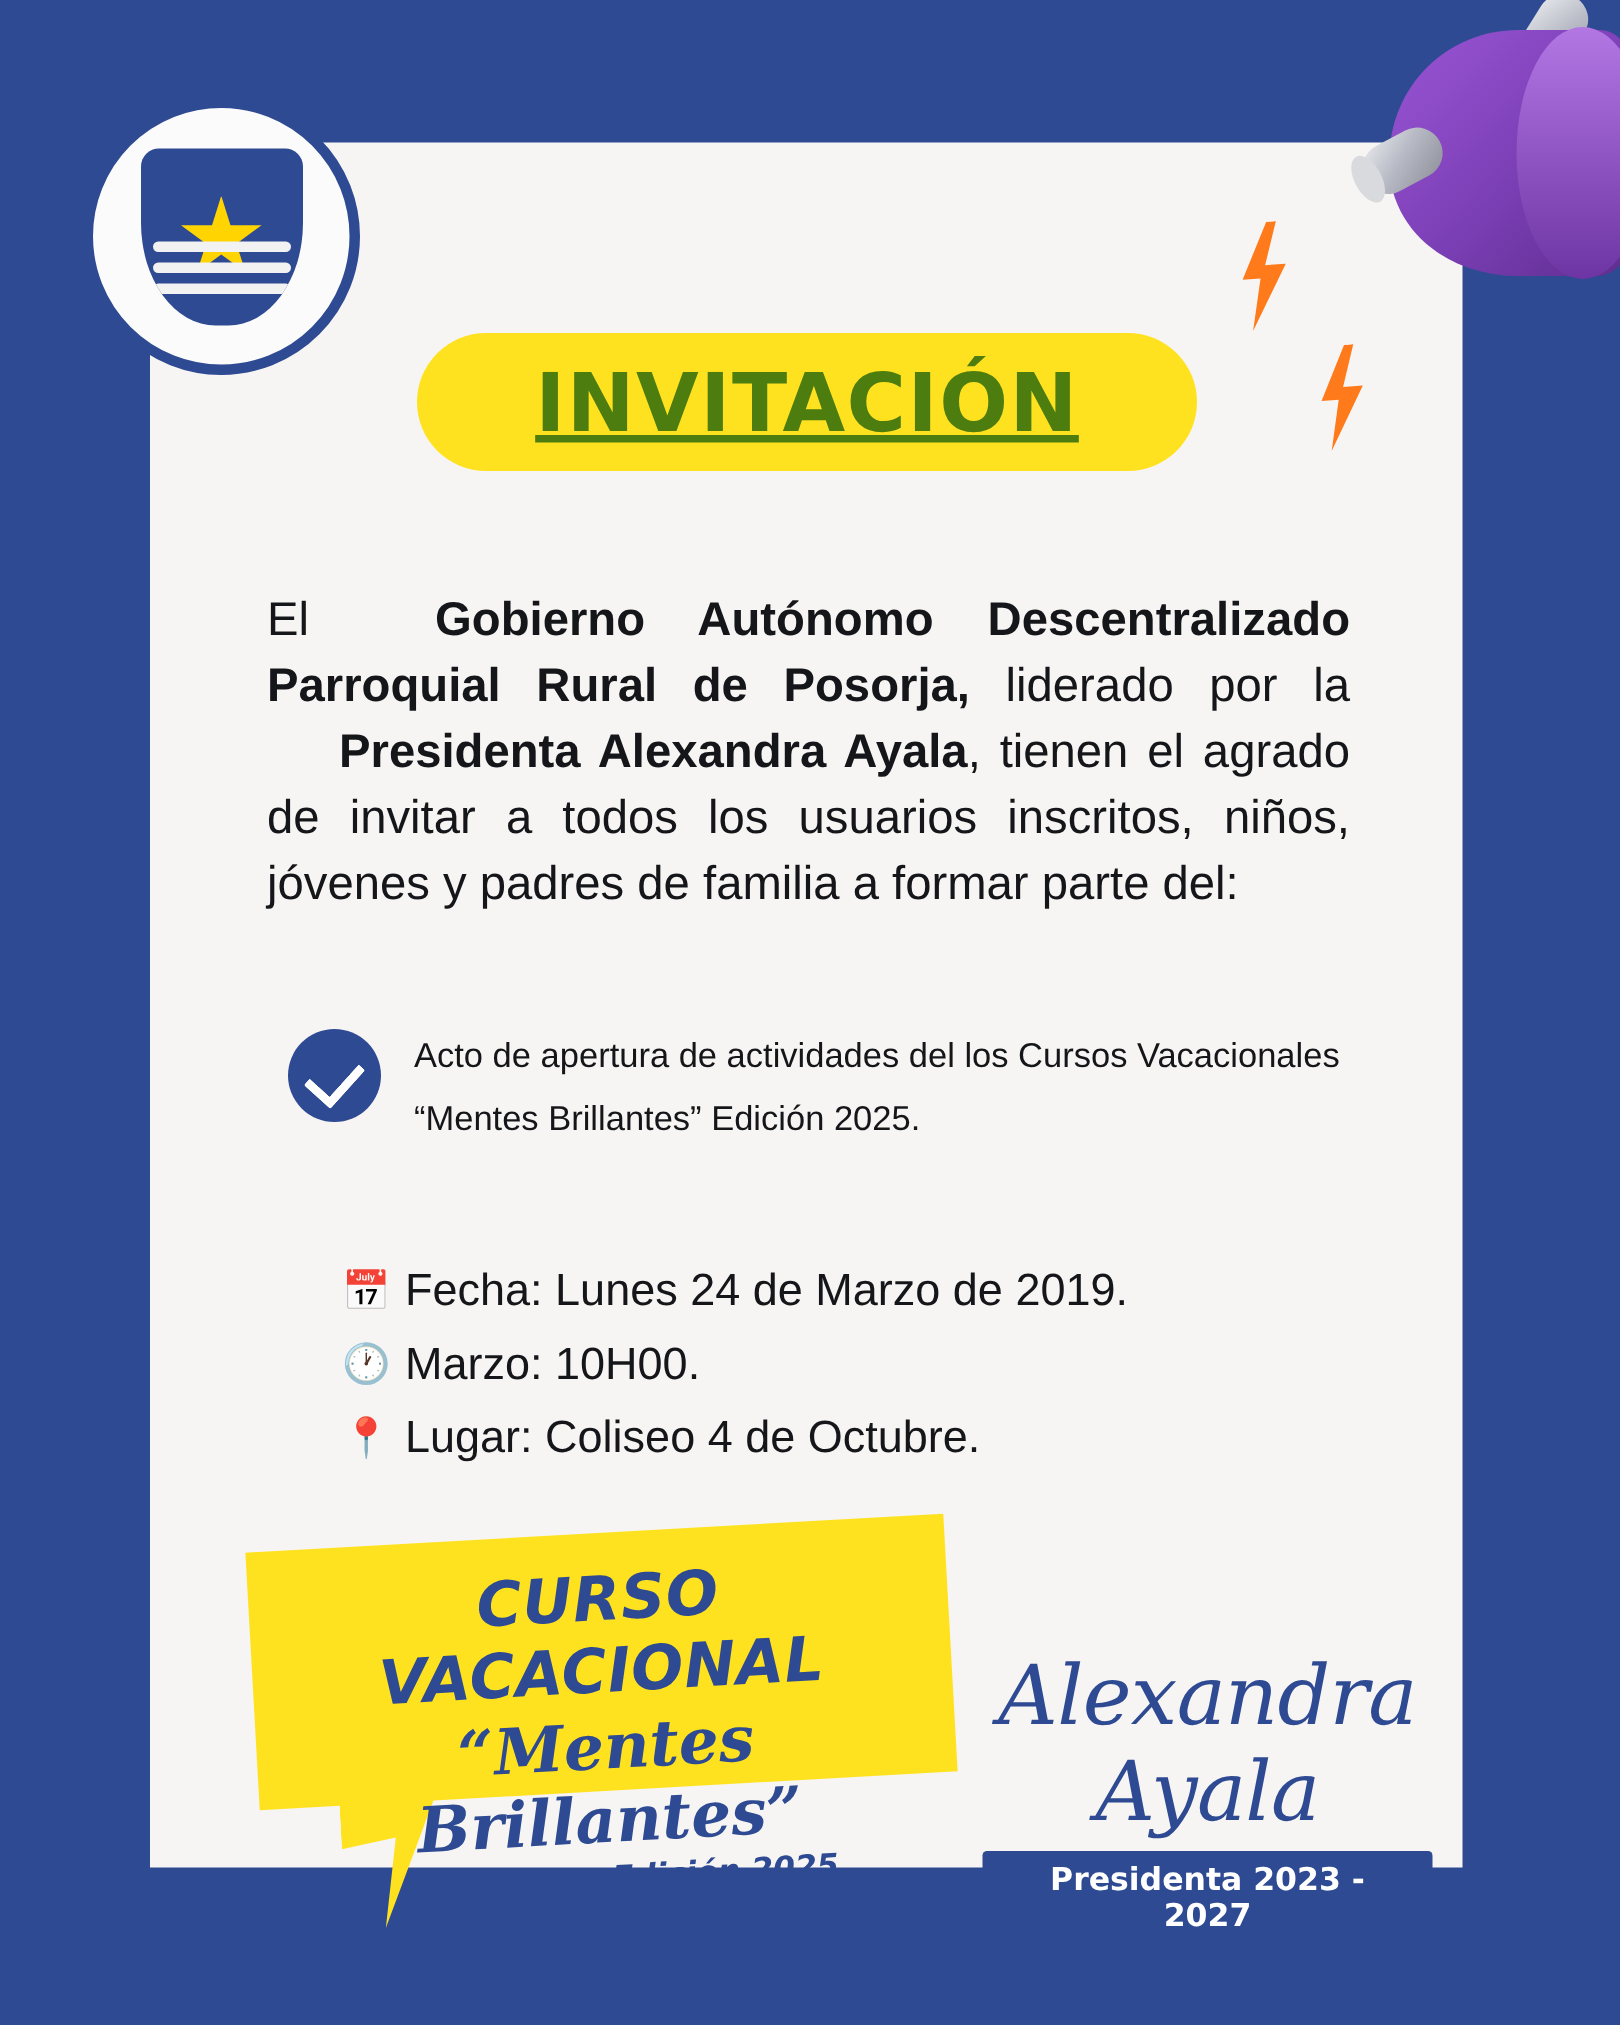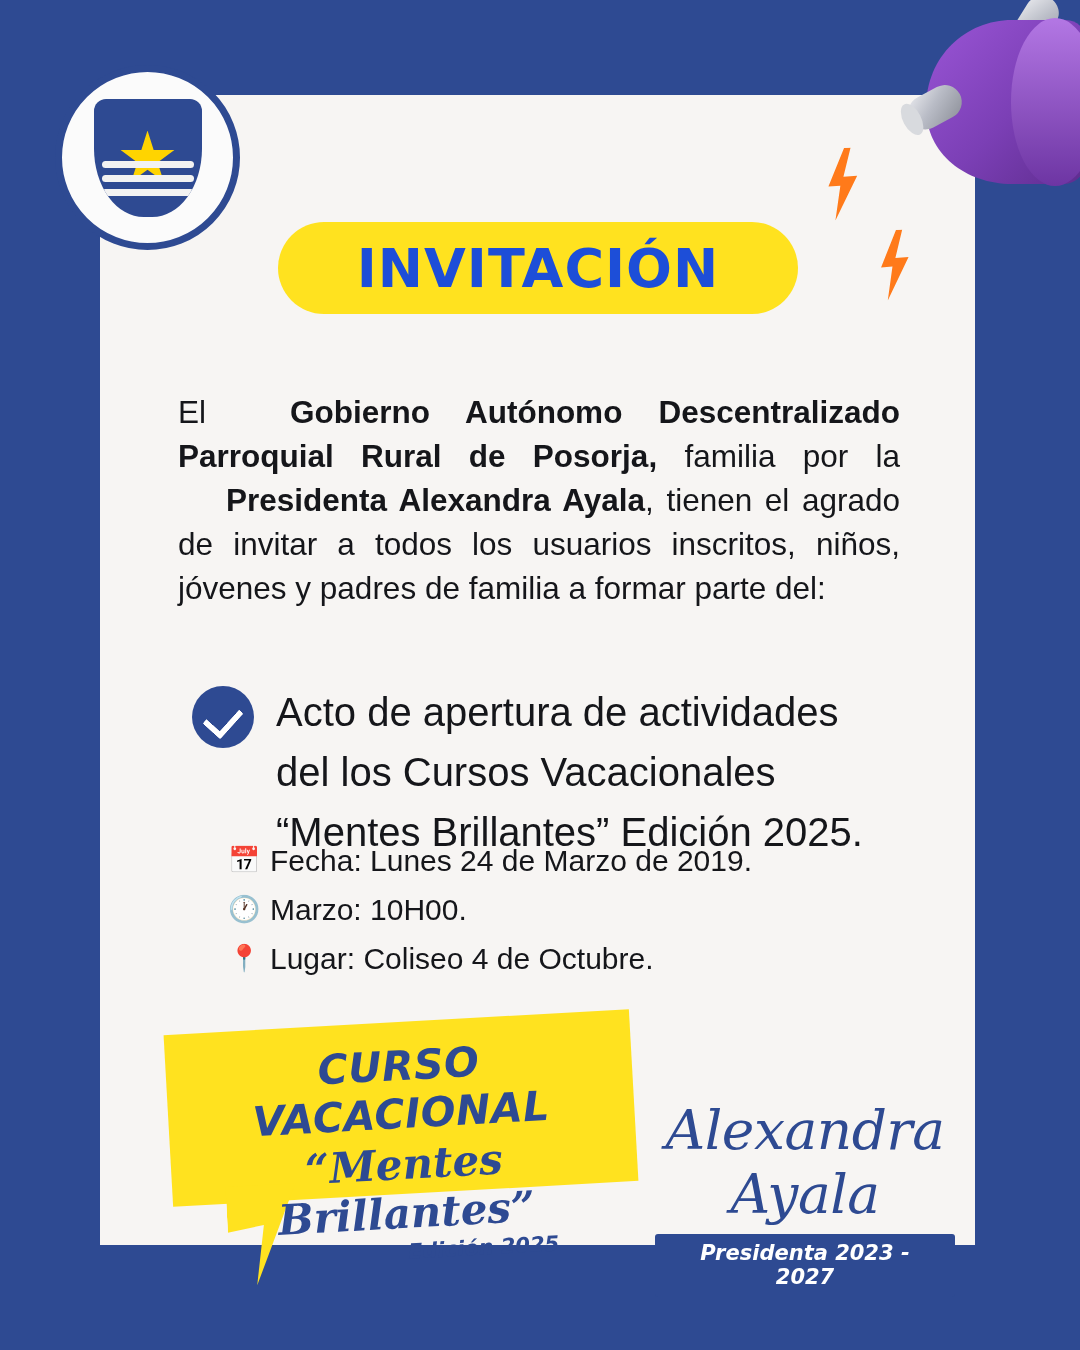--- a/index.html
+++ b/index.html
@@ -117,22 +117,23 @@
     border-radius: 46px;
     display: flex;
     align-items: center;
     justify-content: center;
     z-index: 5;
   }
   #title-text {
     font-size: 54px;
     font-weight: bold;
     letter-spacing: 1px;
-    color: #1d4ed8;
+    color: #4d7c0f;
     font-family: "DejaVu Sans", sans-serif;
+    text-decoration: underline;
   }
 
   
   #intro {
     position: absolute;
     left: 178px;
     top: 358px;
     width: 722px;
     font-size: 31.5px;
     line-height: 44px;
@@ -168,22 +169,22 @@
     top: 15px;
     width: 18px;
     height: 29px;
     border: solid #ffffff;
     border-width: 0 6px 6px 0;
     transform: rotate(42deg);
     border-radius: 2px;
   }
   #bullet-text {
     margin-left: 22px;
-    font-size: 40px;
-    line-height: 60px;
+    font-size: 23px;
+    line-height: 42px;
     color: #15161a;
   }
 
   
   #details {
     position: absolute;
     left: 228px;
     top: 838px;
     font-size: 30px;
     line-height: 45px;
@@ -275,21 +276,20 @@
     color: #2e4a92;
     letter-spacing: -0.5px;
   }
   #sign-badge {
     margin-top: 8px;
     display: inline-block;
     background: #2e4a92;
     color: #ffffff;
     font-size: 21px;
     font-weight: bold;
-    font-style: italic;
     padding: 7px 16px 8px 16px;
     border-radius: 3px;
     font-family: "DejaVu Sans", sans-serif;
   }
 </style>
 </head>
 <body>
 
 <div id="poster">
 
@@ -335,21 +335,21 @@
     <g transform="rotate(-28 110 118)">
       <rect x="78" y="98" width="56" height="34" rx="17" fill="url(#gh)"></rect>
       <ellipse cx="80" cy="115" rx="9" ry="17" fill="#d8dade"></ellipse>
     </g>
   </svg>
 
   <div id="title-pill">
     <span id="title-text">INVITACIÓN</span>
   </div>
 
-  <p id="intro"><span>El </span><b>Gobierno Autónomo Descentralizado Parroquial Rural de Posorja,</b><span> familia por la </span><b>Presidenta Alexandra Ayala</b><span>, tienen el agrado de invitar a todos los usuarios inscritos, niños, jóvenes y padres de familia a formar parte del:</span></p>
+  <p id="intro"><span>El </span><b>Gobierno Autónomo Descentralizado Parroquial Rural de Posorja,</b><span> liderado por la </span><b>Presidenta Alexandra Ayala</b><span>, tienen el agrado de invitar a todos los usuarios inscritos, niños, jóvenes y padres de familia a formar parte del:</span></p>
 
   <div id="bullet-row">
     <div id="check-circle"></div>
     <div id="bullet-text">Acto de apertura de actividades del los Cursos Vacacionales “Mentes Brillantes” Edición 2025.</div>
   </div>
 
   <div id="details">
     <div class="detail-line">
       <span class="detail-ic">📅</span>
       <span class="detail-txt">Fecha: Lunes 24 de Marzo de 2019.</span>

